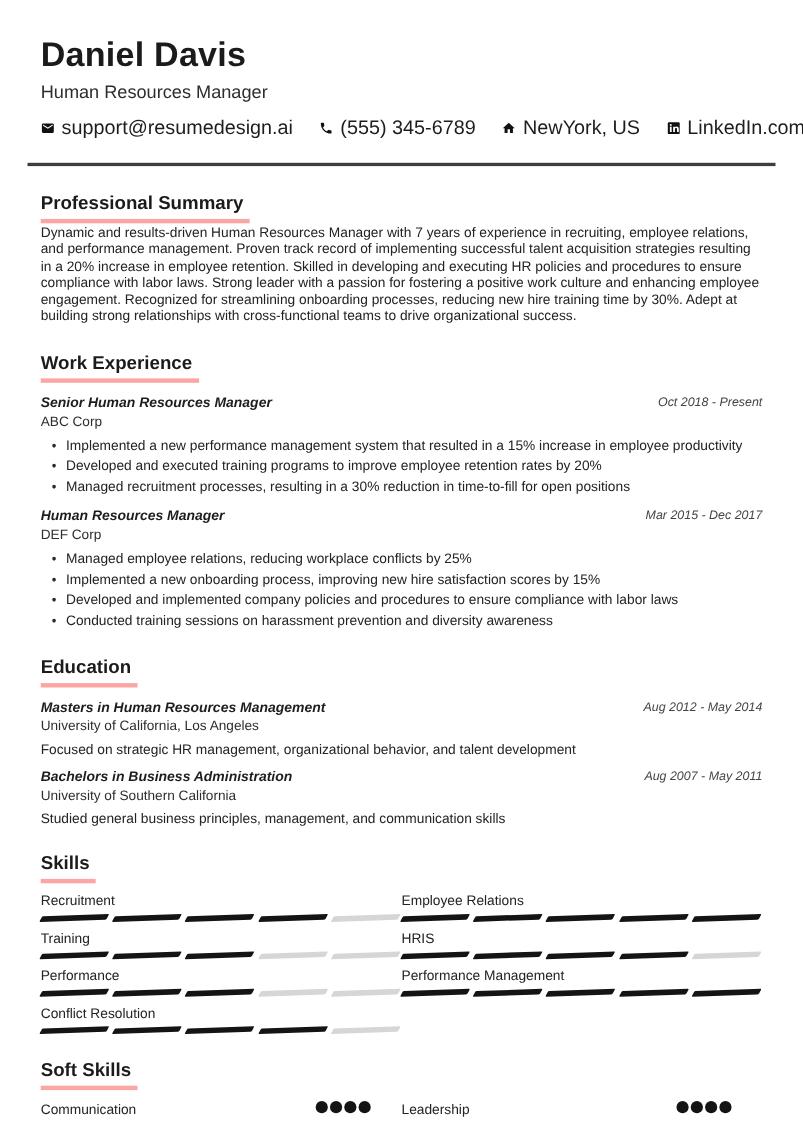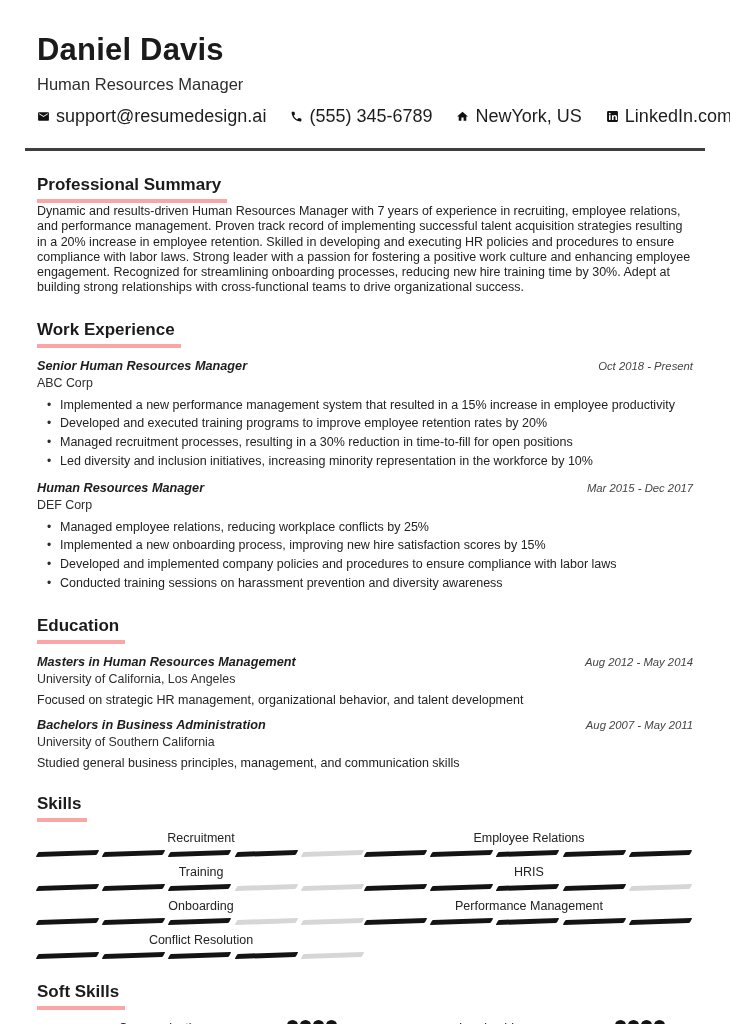--- a/index.html
+++ b/index.html
@@ -32,21 +32,21 @@
   .job,.edu{margin-top:11px;}
   .row{display:flex; justify-content:space-between; align-items:center;font-style:italic;}
   .jtitle{font-weight:700; font-size:12.7px; color:#1d1d1d;}
   .jdate{font-size:11.3px; color:#444; white-space:nowrap; margin-left:16px;}
   .jcompany{font-size:12.4px; color:#2e2e2e; margin-top:3px;}
   ul.bullets{list-style:none; margin-top:8px; padding-left:23px;}
   ul.bullets li{font-size:12.5px; line-height:1.26; margin-top:3px; position:relative; color:#232323;}
   ul.bullets li::before{content:"\2022"; position:absolute; left:-13px; top:0; font-size:12px; color:#2a2a2a;}
   .edesc{font-size:12.5px; margin-top:7px; color:#232323;}
 
-  .cols{display:flex; text-align:center;}
+  .cols{display:flex; }
   .col{flex:1; min-width:0;}
   .skill{margin-top:9px;}
   .slabel{font-size:12.5px; color:#232323;}
   .bar{display:flex; gap:5px; margin-top:6px; height:5px; padding-right:2px;}
   .seg{flex:1; background:var(--bar-empty); transform:rotate(-2deg) skewX(-30deg); border-radius:1px;}
   .seg.filled{background:var(--bar-filled);}
 
   .softwrap{margin-top:2px;}
   .soft{display:flex; align-items:flex-start; margin-top:8px; min-height:24px;}
   .slabel2{flex:0 0 250px; font-size:12.5px; color:#232323; padding-top:1px;}
@@ -117,21 +117,20 @@
     <div class="job">
       <div class="row">
         <span class="jtitle">Senior Human Resources Manager</span>
         <span class="jdate">Oct 2018 - Present</span>
       </div>
       <div class="jcompany">ABC Corp</div>
       <ul class="bullets">
         <li>Implemented a new performance management system that resulted in a 15% increase in employee productivity</li>
         <li>Developed and executed training programs to improve employee retention rates by 20%</li>
         <li>Managed recruitment processes, resulting in a 30% reduction in time-to-fill for open positions</li>
-        <li>Led diversity and inclusion initiatives, increasing minority representation in the workforce by 10%</li>
       </ul>
     </div>
 
     <div class="job">
       <div class="row">
         <span class="jtitle">Human Resources Manager</span>
         <span class="jdate">Mar 2015 - Dec 2017</span>
       </div>
       <div class="jcompany">DEF Corp</div>
       <ul class="bullets">
@@ -183,21 +182,21 @@
           <div class="slabel">Training</div>
           <div class="bar">
               <span class="seg filled"></span>
               <span class="seg filled"></span>
               <span class="seg filled"></span>
               <span class="seg"></span>
               <span class="seg"></span>
             </div>
         </div>
         <div class="skill">
-          <div class="slabel">Onboarding</div>
+          <div class="slabel">Performance</div>
           <div class="bar">
               <span class="seg filled"></span>
               <span class="seg filled"></span>
               <span class="seg filled"></span>
               <span class="seg"></span>
               <span class="seg"></span>
             </div>
         </div>
         <div class="skill">
           <div class="slabel">Conflict Resolution</div>

